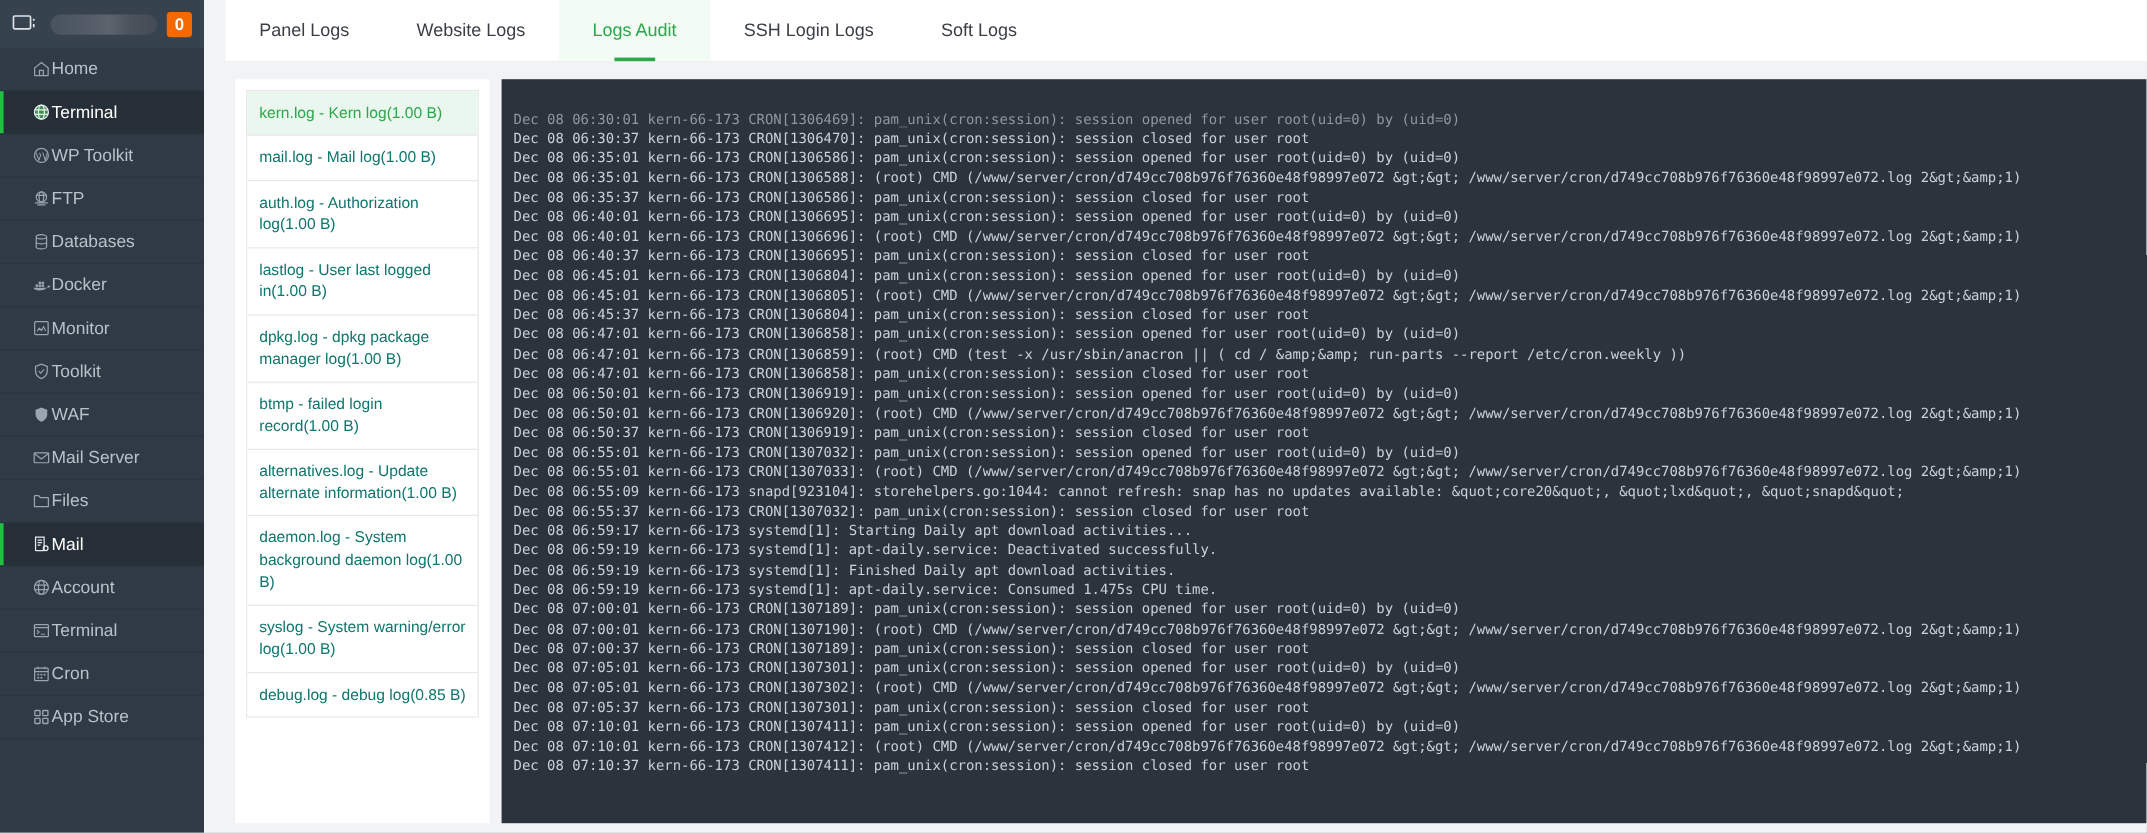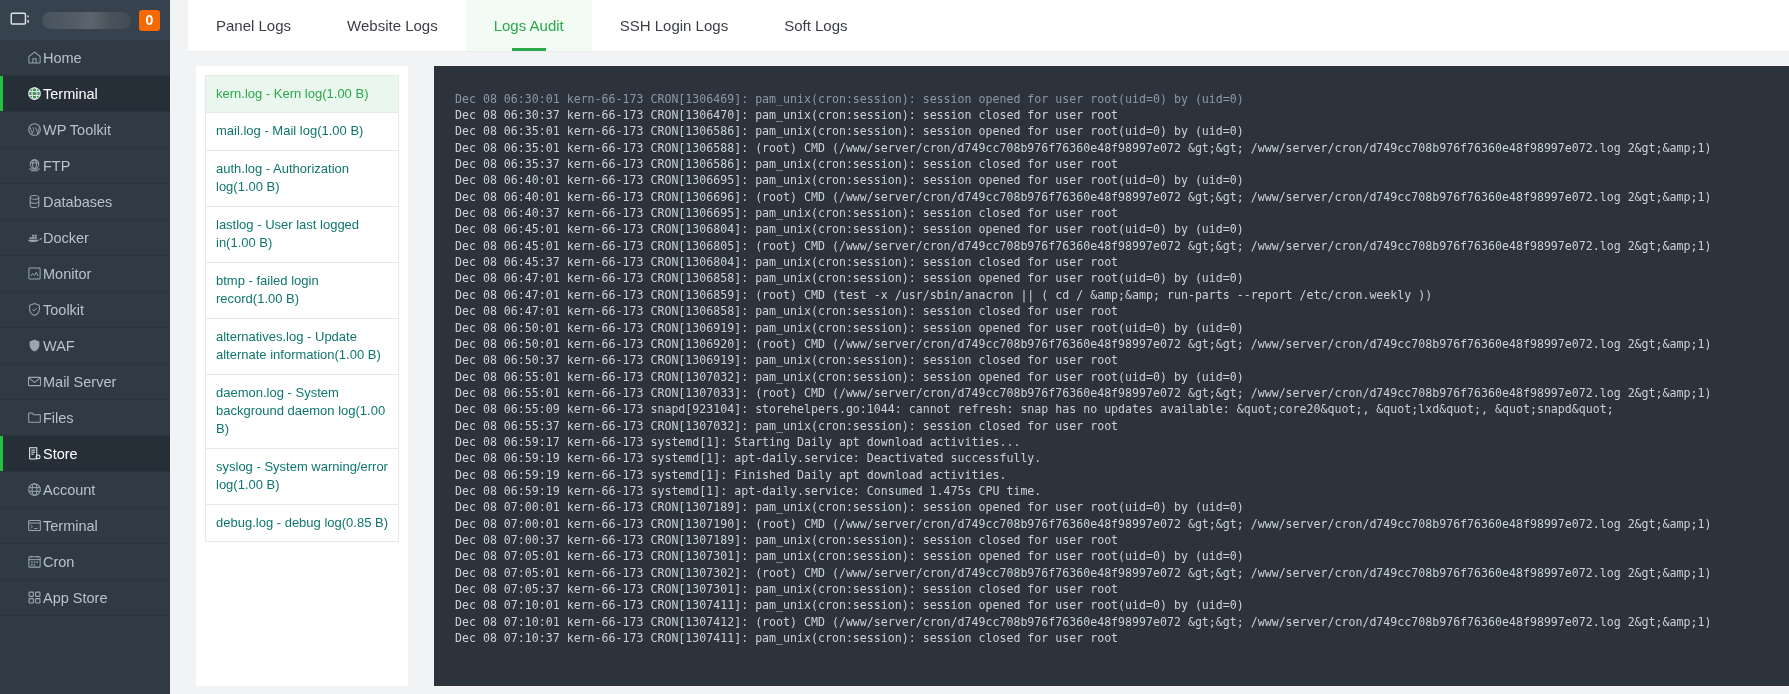--- a/index.html
+++ b/index.html
@@ -141,21 +141,21 @@
     bottom: 0;
     width: 34px;
     height: 3px;
     background: #2aa84a;
   }
 
   .content {
     flex: 1 1 auto;
     display: flex;
     padding: 14px 0 0 8px;
-    gap: 26px;
+    gap: 10px;
     overflow: hidden;
   }
 
   
   .filelist-wrap {
     width: 212px;
     min-width: 212px;
     background: #ffffff;
     padding: 9px 9px 0 9px;
     overflow: hidden;
@@ -180,21 +180,21 @@
   }
 
   
   .logview {
     flex: 1 1 auto;
     background: #2c333c;
     color: #c9d1d9;
     font-family: "DejaVu Sans Mono", "Liberation Mono", monospace;
     font-size: 11.6px;
     line-height: 16.35px;
-    padding: 0 0 0 21px;
+    padding: 0 0 0 10px;
     overflow: hidden;
     position: relative;
     white-space: pre;
     height: 620px;
     align-self: flex-start;
     margin-right: 0;
   }
   .log-inner {
     margin-top: -8px;
   }
@@ -346,21 +346,21 @@
       <div class="nav-item active">
         <span class="ico">
           <svg width="15" height="15" viewBox="0 0 16 16" fill="none" stroke="currentColor" stroke-width="1.1">
             <path d="M2.8 1.8h7.6v11.4a.6.6 0 0 1-.6.6H3.4a.6.6 0 0 1-.6-.6z"></path>
             <line x1="4.6" y1="4.4" x2="8.6" y2="4.4"></line>
             <line x1="4.6" y1="6.6" x2="8.6" y2="6.6"></line>
             <line x1="4.6" y1="8.8" x2="7.2" y2="8.8"></line>
             <circle cx="11.8" cy="11.6" r="2.1"></circle>
           </svg>
         </span>
-        <span>Store</span>
+        <span>Mail</span>
       </div>
 
       <div class="nav-item">
         <span class="ico">
           <svg width="15" height="15" viewBox="0 0 16 16" fill="none" stroke="currentColor" stroke-width="1.1">
             <circle cx="8" cy="8" r="6.2"></circle>
             <ellipse cx="8" cy="8" rx="2.6" ry="6.2"></ellipse>
             <line x1="1.9" y1="6" x2="14.1" y2="6"></line>
             <line x1="1.9" y1="10" x2="14.1" y2="10"></line>
           </svg>
@@ -423,20 +423,21 @@
     </div>
 
     <div class="content">
 
       <div class="filelist-wrap">
         <div class="filelist">
           <div class="file-item active">kern.log - Kern log(1.00 B)</div>
           <div class="file-item">mail.log - Mail log(1.00 B)</div>
           <div class="file-item">auth.log - Authorization log(1.00 B)</div>
           <div class="file-item">lastlog - User last logged in(1.00 B)</div>
+          <div class="file-item">dpkg.log - dpkg package manager log(1.00 B)</div>
           <div class="file-item">btmp - failed login record(1.00 B)</div>
           <div class="file-item">alternatives.log - Update alternate information(1.00 B)</div>
           <div class="file-item">daemon.log - System background daemon log(1.00 B)</div>
           <div class="file-item">syslog - System warning/error log(1.00 B)</div>
           <div class="file-item">debug.log - debug log(0.85 B)</div>
 
         </div>
       </div>
 
       <div class="logview">

